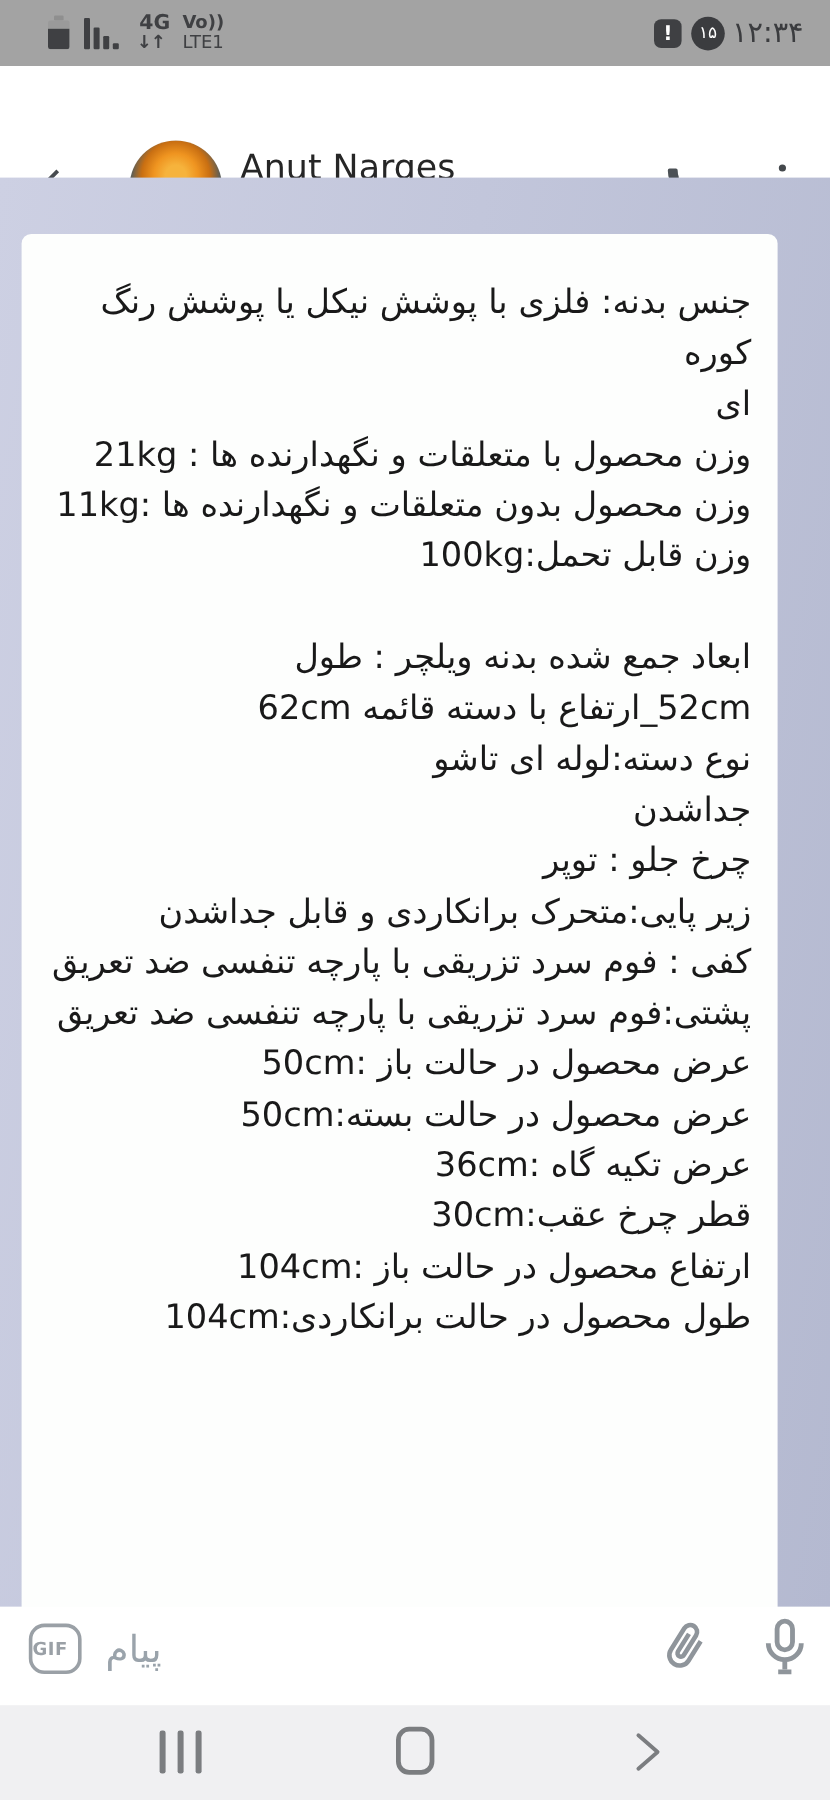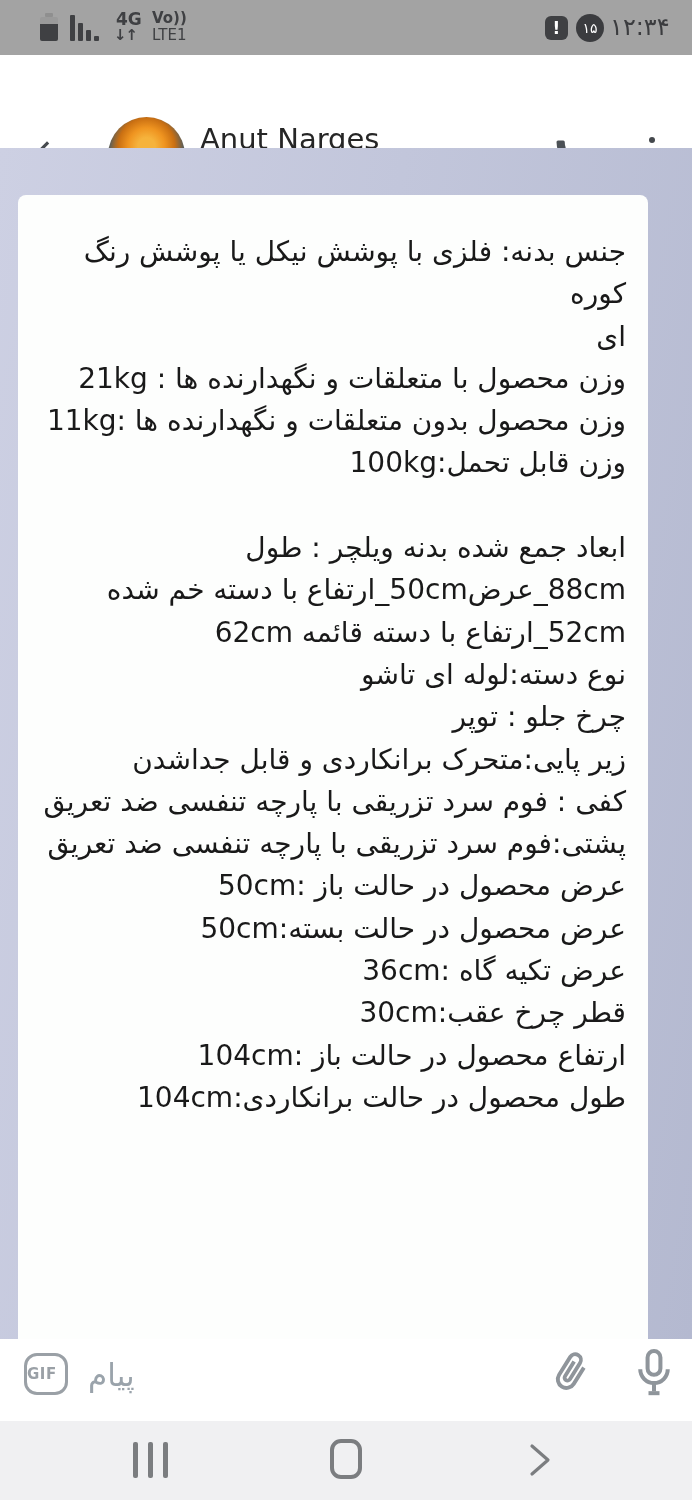--- a/index.html
+++ b/index.html
@@ -122,23 +122,23 @@
   <div class="chat">
     <div class="bubble">
       <div class="msg-lines">
           <div class="msg-line" dir="rtl">جنس بدنه: فلزی با پوشش نیکل یا پوشش رنگ کوره</div>
           <div class="msg-line" dir="rtl">ای</div>
           <div class="msg-line" dir="rtl">وزن محصول با متعلقات و نگهدارنده ها : 21kg</div>
           <div class="msg-line" dir="rtl">وزن محصول بدون متعلقات و نگهدارنده ها :11kg</div>
           <div class="msg-line" dir="rtl">وزن قابل تحمل:100kg</div>
           <div class="msg-line" dir="rtl"></div>
           <div class="msg-line" dir="rtl">ابعاد جمع شده بدنه ویلچر : طول</div>
-          <div class="msg-line" dir="rtl">88cm_عرض50cm_ارتفاع با دسته خم شده</div>
           <div class="msg-line" dir="rtl">52cm_ارتفاع با دسته قائمه 62cm</div>
           <div class="msg-line" dir="rtl">نوع دسته:لوله ای تاشو</div>
+          <div class="msg-line" dir="rtl">جداشدن</div>
           <div class="msg-line" dir="rtl">چرخ جلو : توپر</div>
           <div class="msg-line" dir="rtl">زیر پایی:متحرک برانکاردی و قابل جداشدن</div>
           <div class="msg-line" dir="rtl">کفی : فوم سرد تزریقی با پارچه تنفسی ضد تعریق</div>
           <div class="msg-line" dir="rtl">پشتی:فوم سرد تزریقی با پارچه تنفسی ضد تعریق</div>
           <div class="msg-line" dir="rtl">عرض محصول در حالت باز :50cm</div>
           <div class="msg-line" dir="rtl">عرض محصول در حالت بسته:50cm</div>
           <div class="msg-line" dir="rtl">عرض تکیه گاه :36cm</div>
           <div class="msg-line" dir="rtl">قطر چرخ عقب:30cm</div>
           <div class="msg-line" dir="rtl">ارتفاع محصول در حالت باز :104cm</div>
           <div class="msg-line" dir="rtl">طول محصول در حالت برانکاردی:104cm</div>

